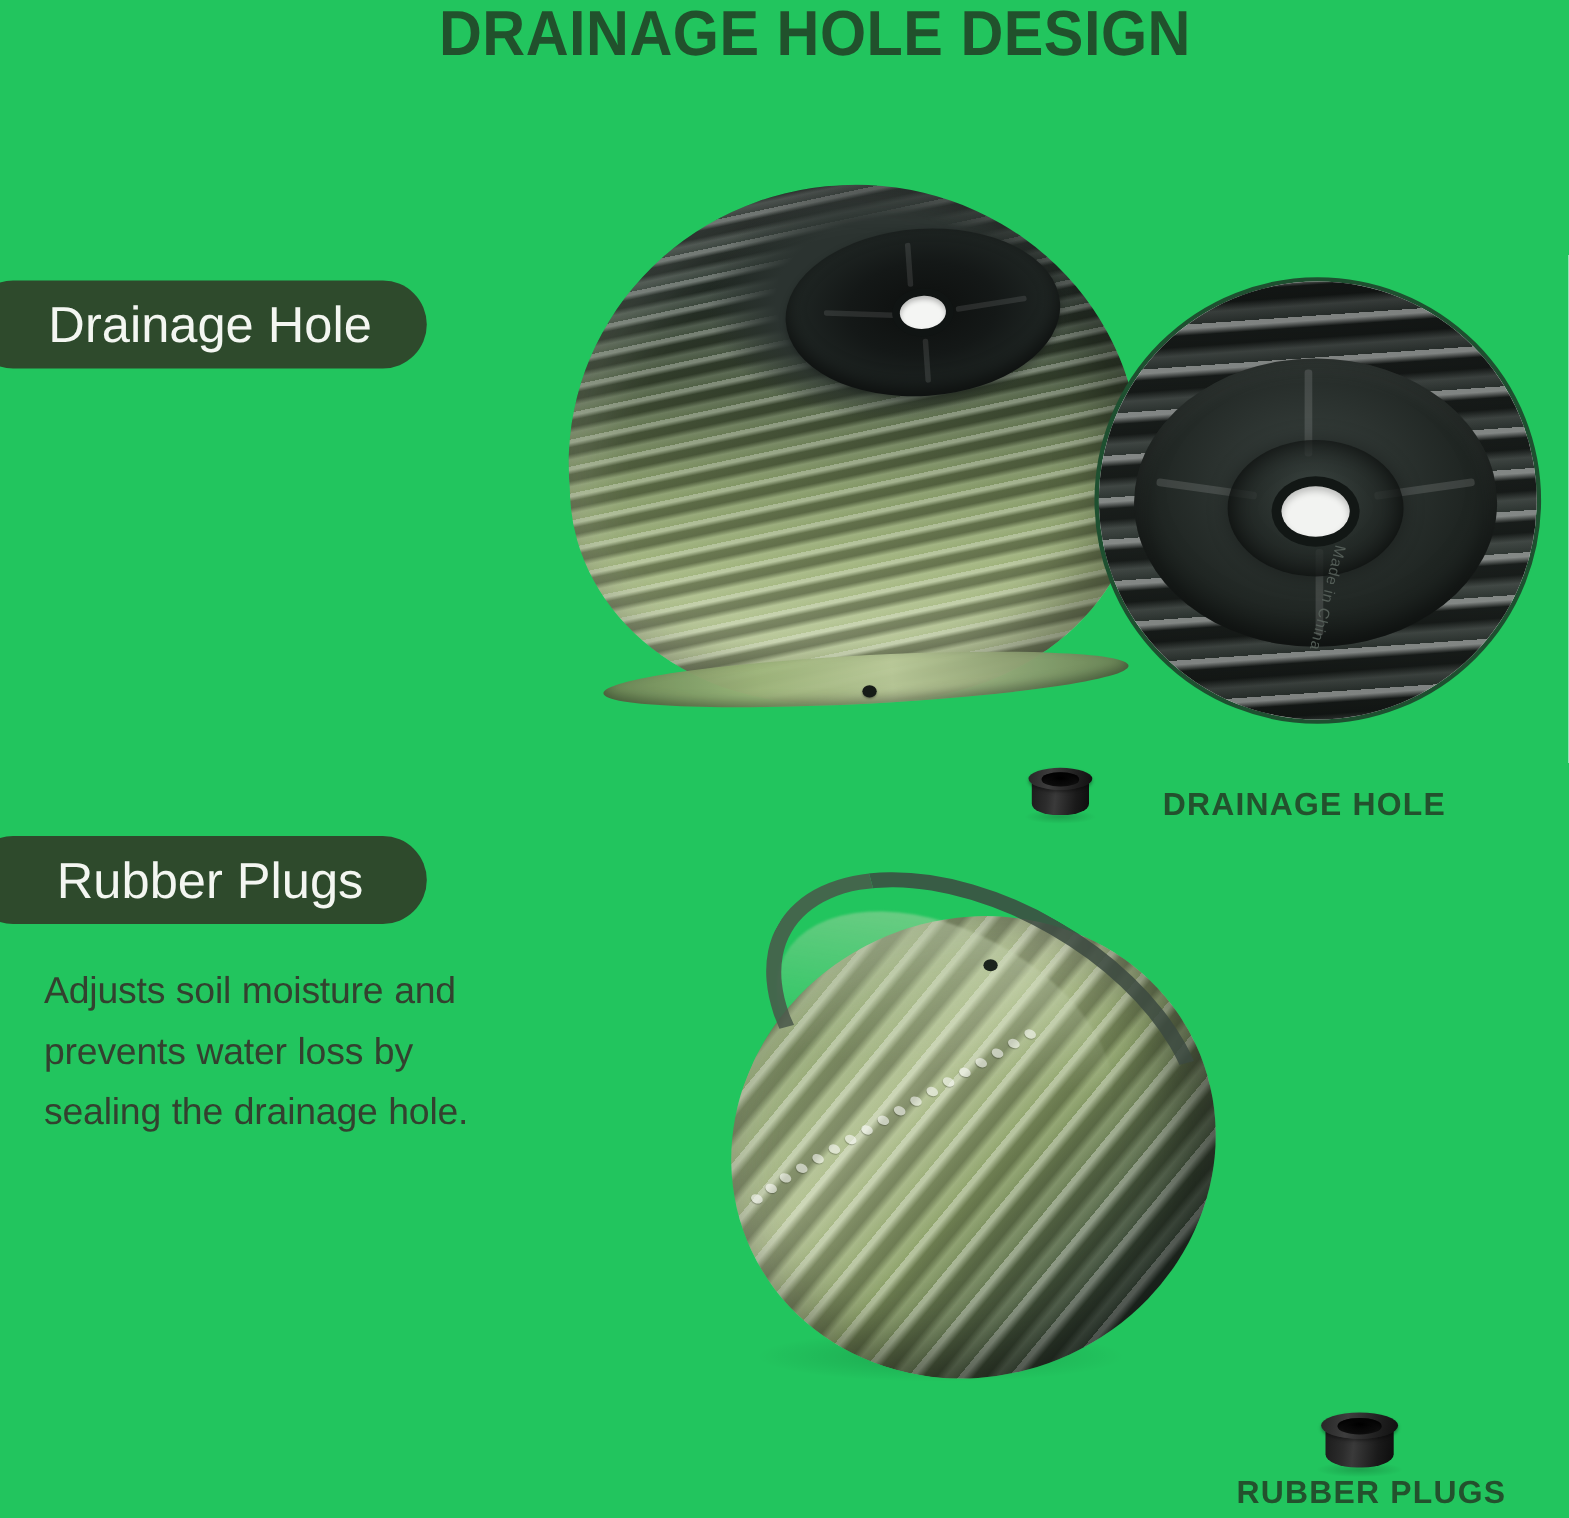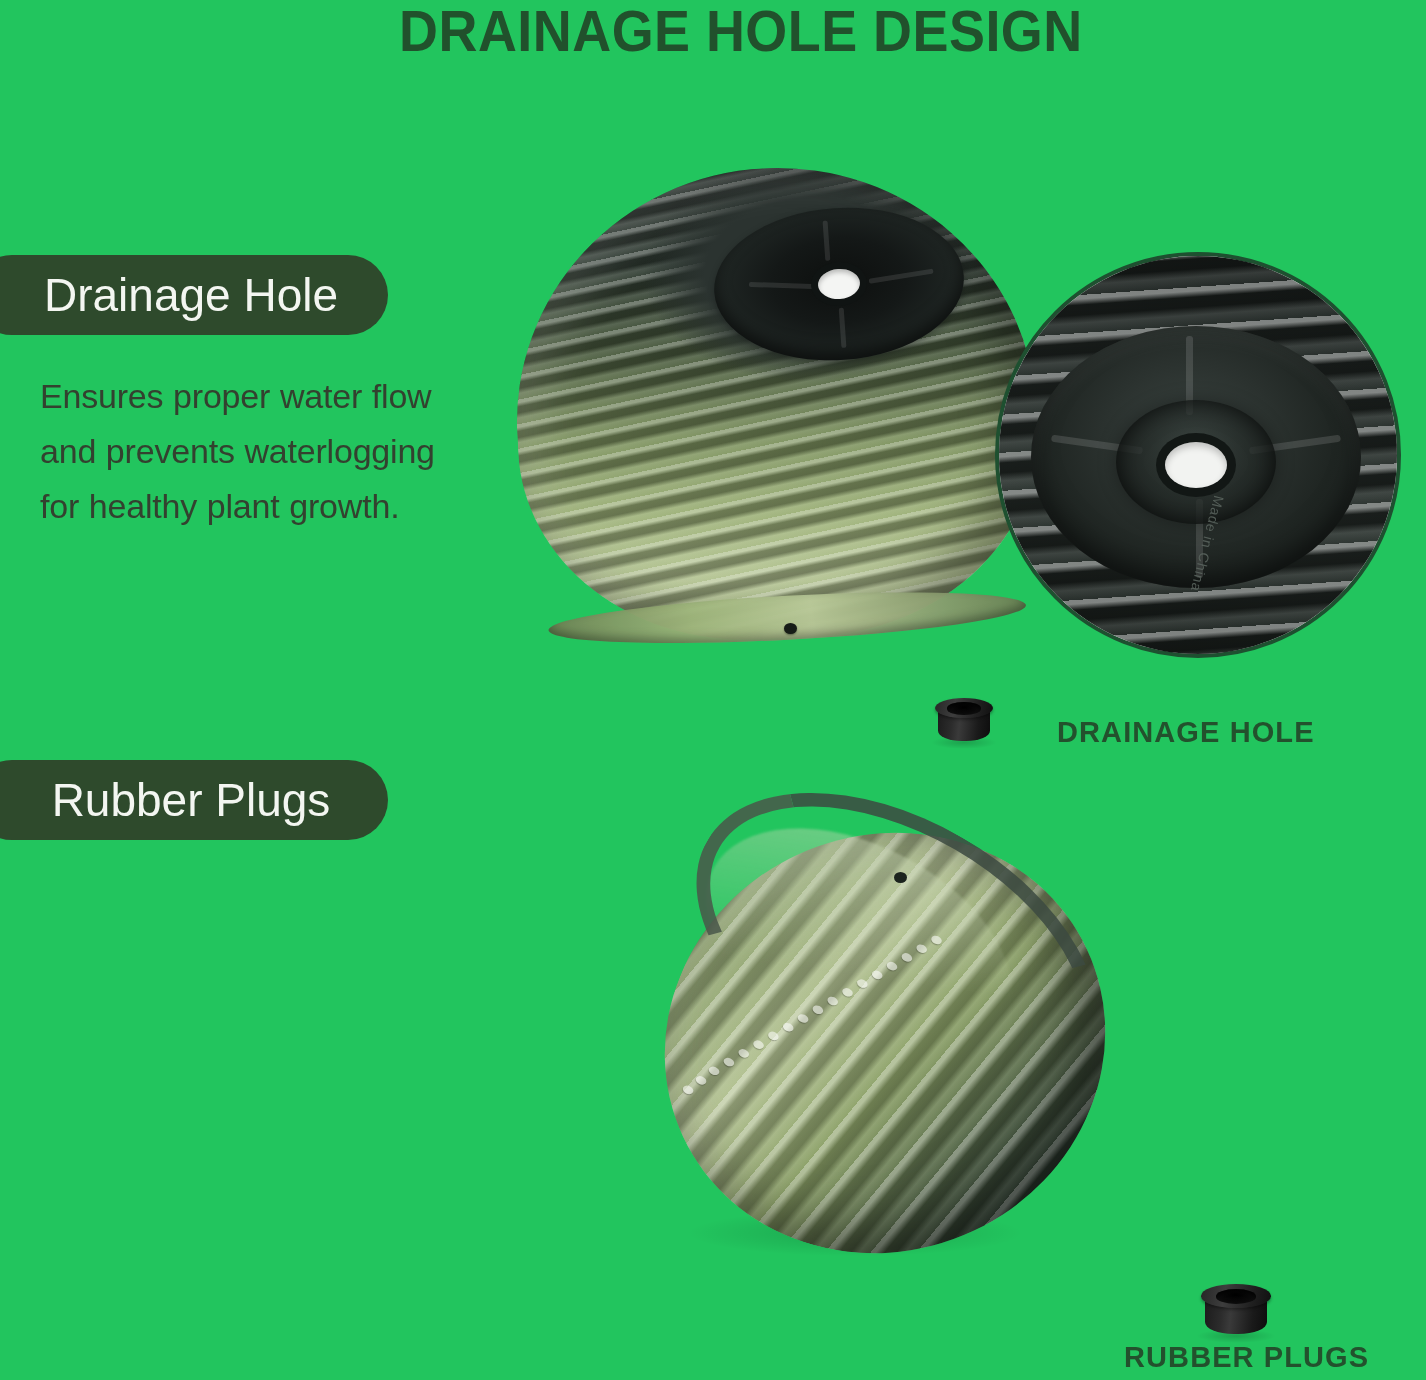--- a/index.html
+++ b/index.html
@@ -355,25 +355,25 @@
 </style>
 </head>
 <body>
 
 <div id="page">
 
   <div class="page-title">DRAINAGE HOLE DESIGN</div>
 
   <div class="feature" id="feature-1">
     <div class="feature-badge">Drainage Hole</div>
-    <div class="feature-body">Ensures proper water flow and prevents waterlogging for healthy plant growth.</div>
   </div>
 
   <div class="feature" id="feature-2">
     <div class="feature-badge">Rubber Plugs</div>
+    <div class="feature-body">Adjusts soil moisture and prevents water loss by sealing the drainage hole.</div>
   </div>
 
   <div class="photo-stage" id="pot-top">
     <div class="pot-dome"></div>
     <div class="pot-base-plate">
       <span class="rib r1"></span>
       <span class="rib r2"></span>
       <span class="rib r3"></span>
       <span class="rib r4"></span>
       <span class="pot-hole"></span>

